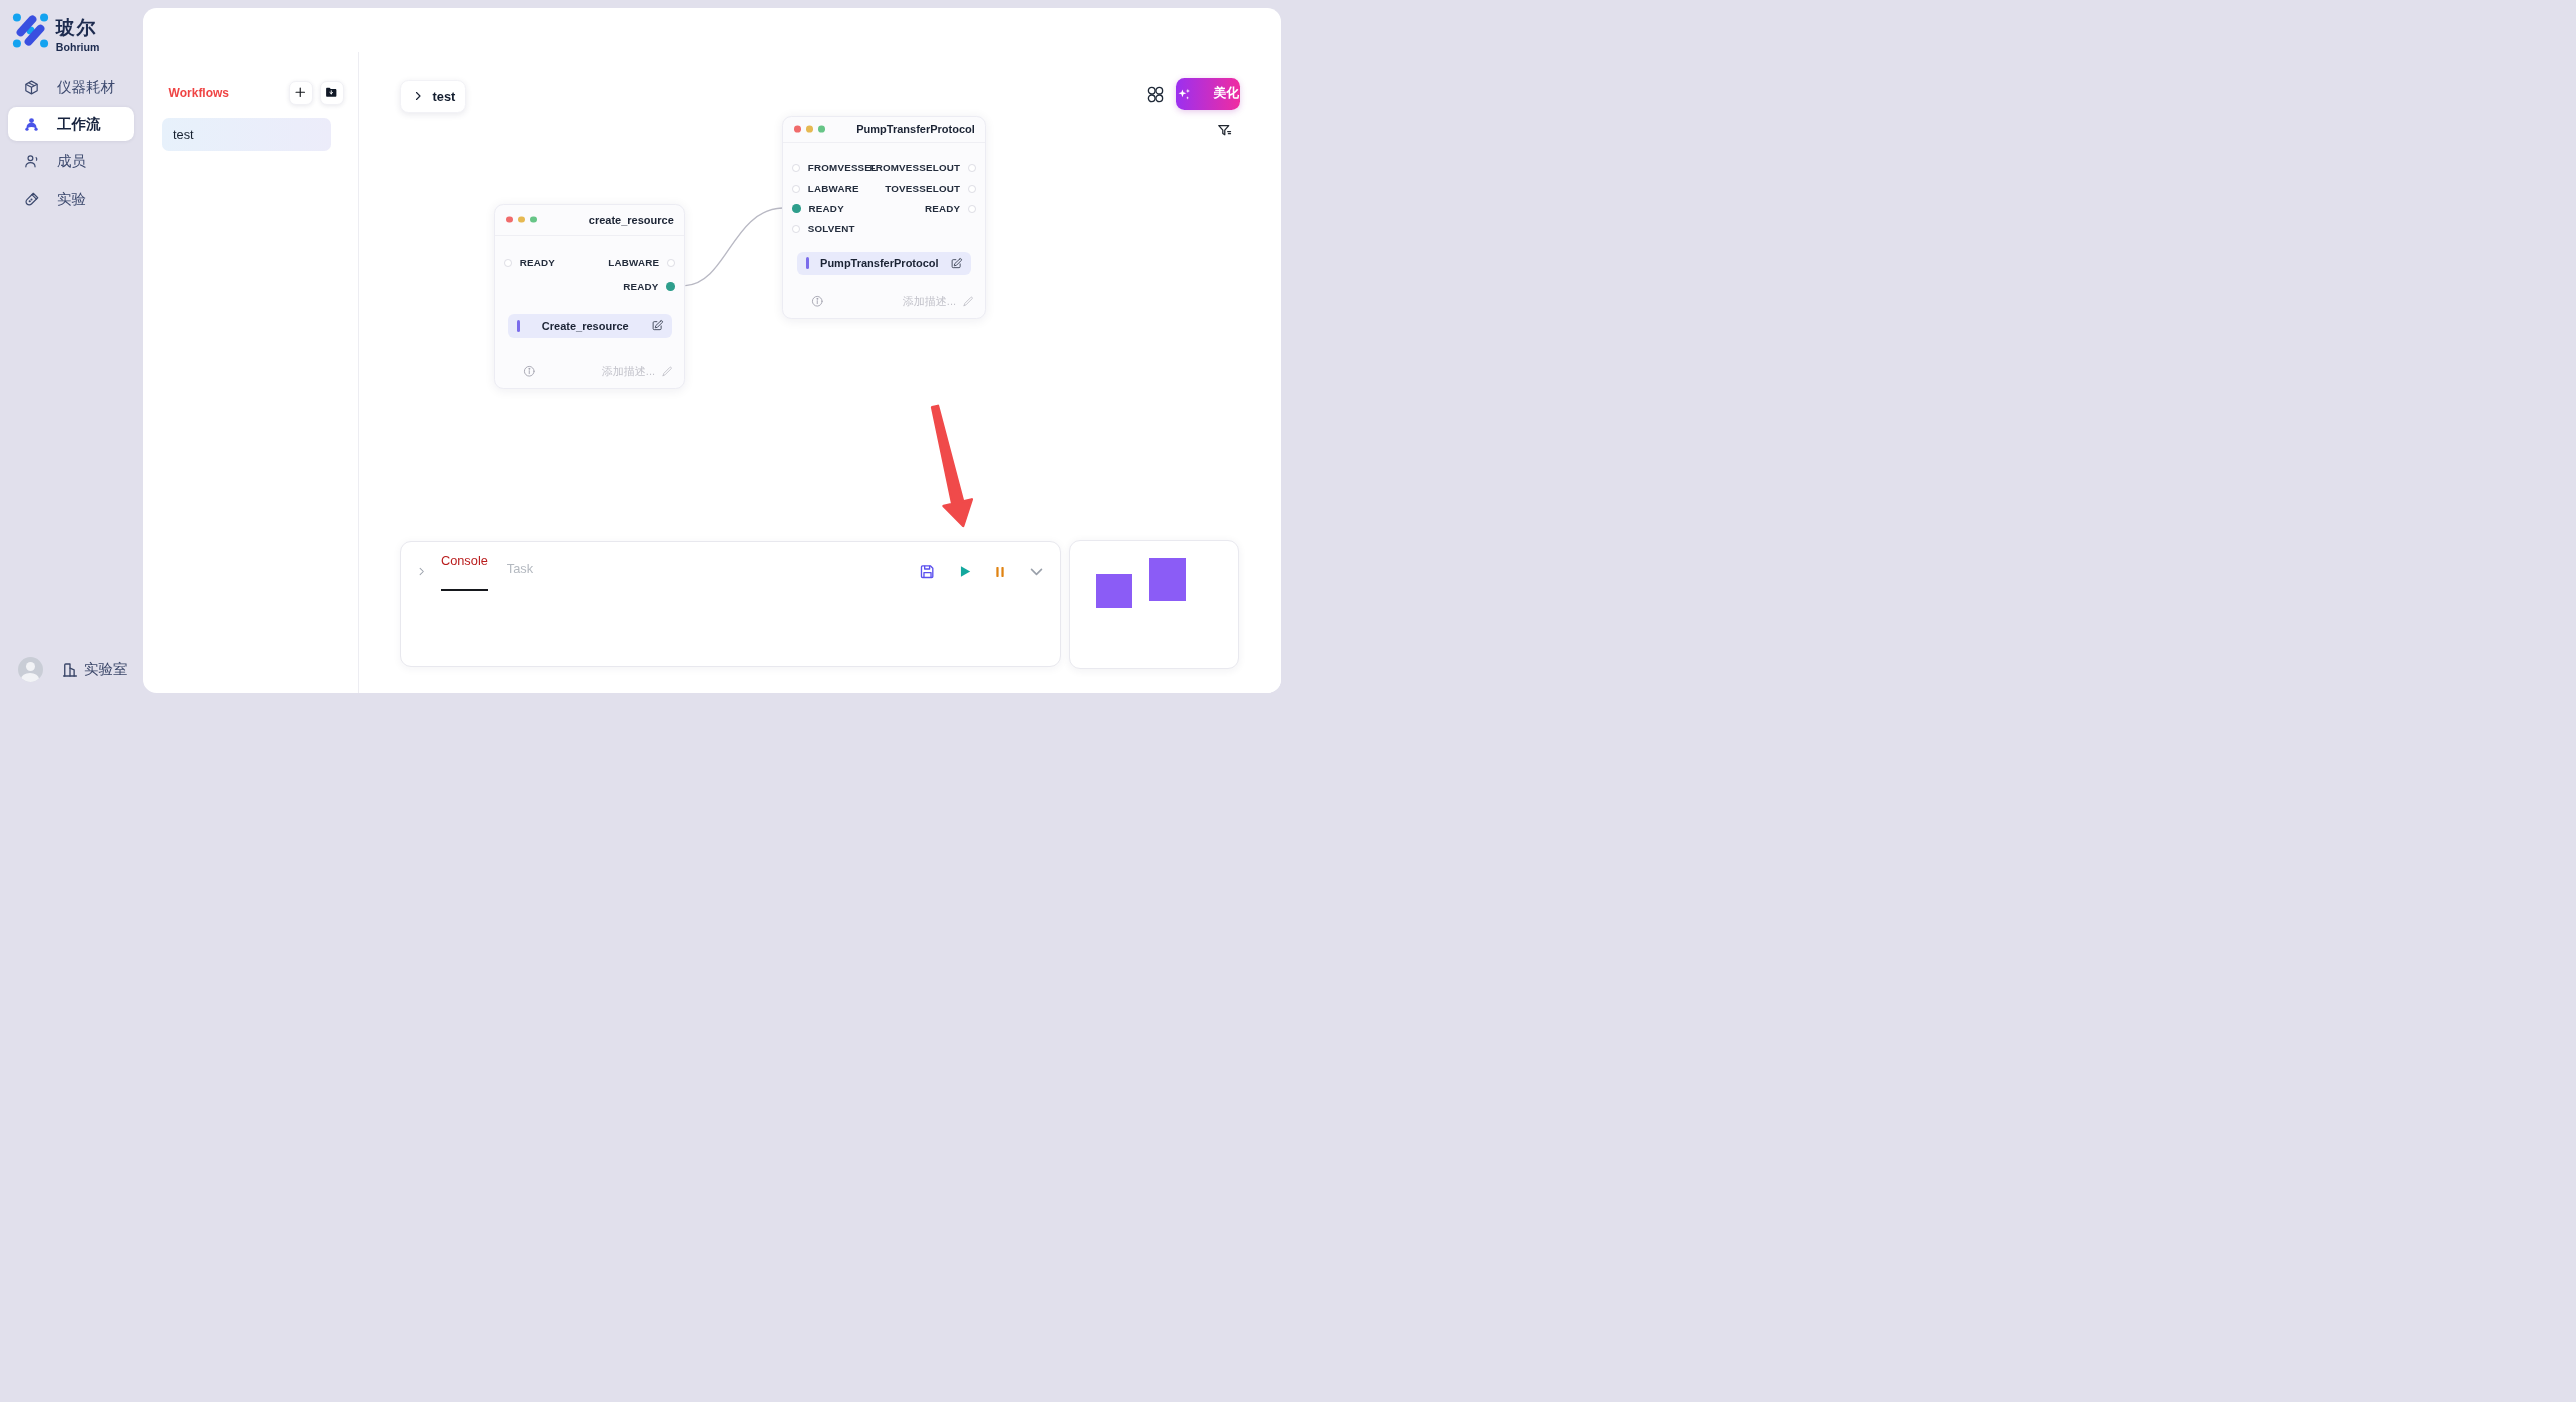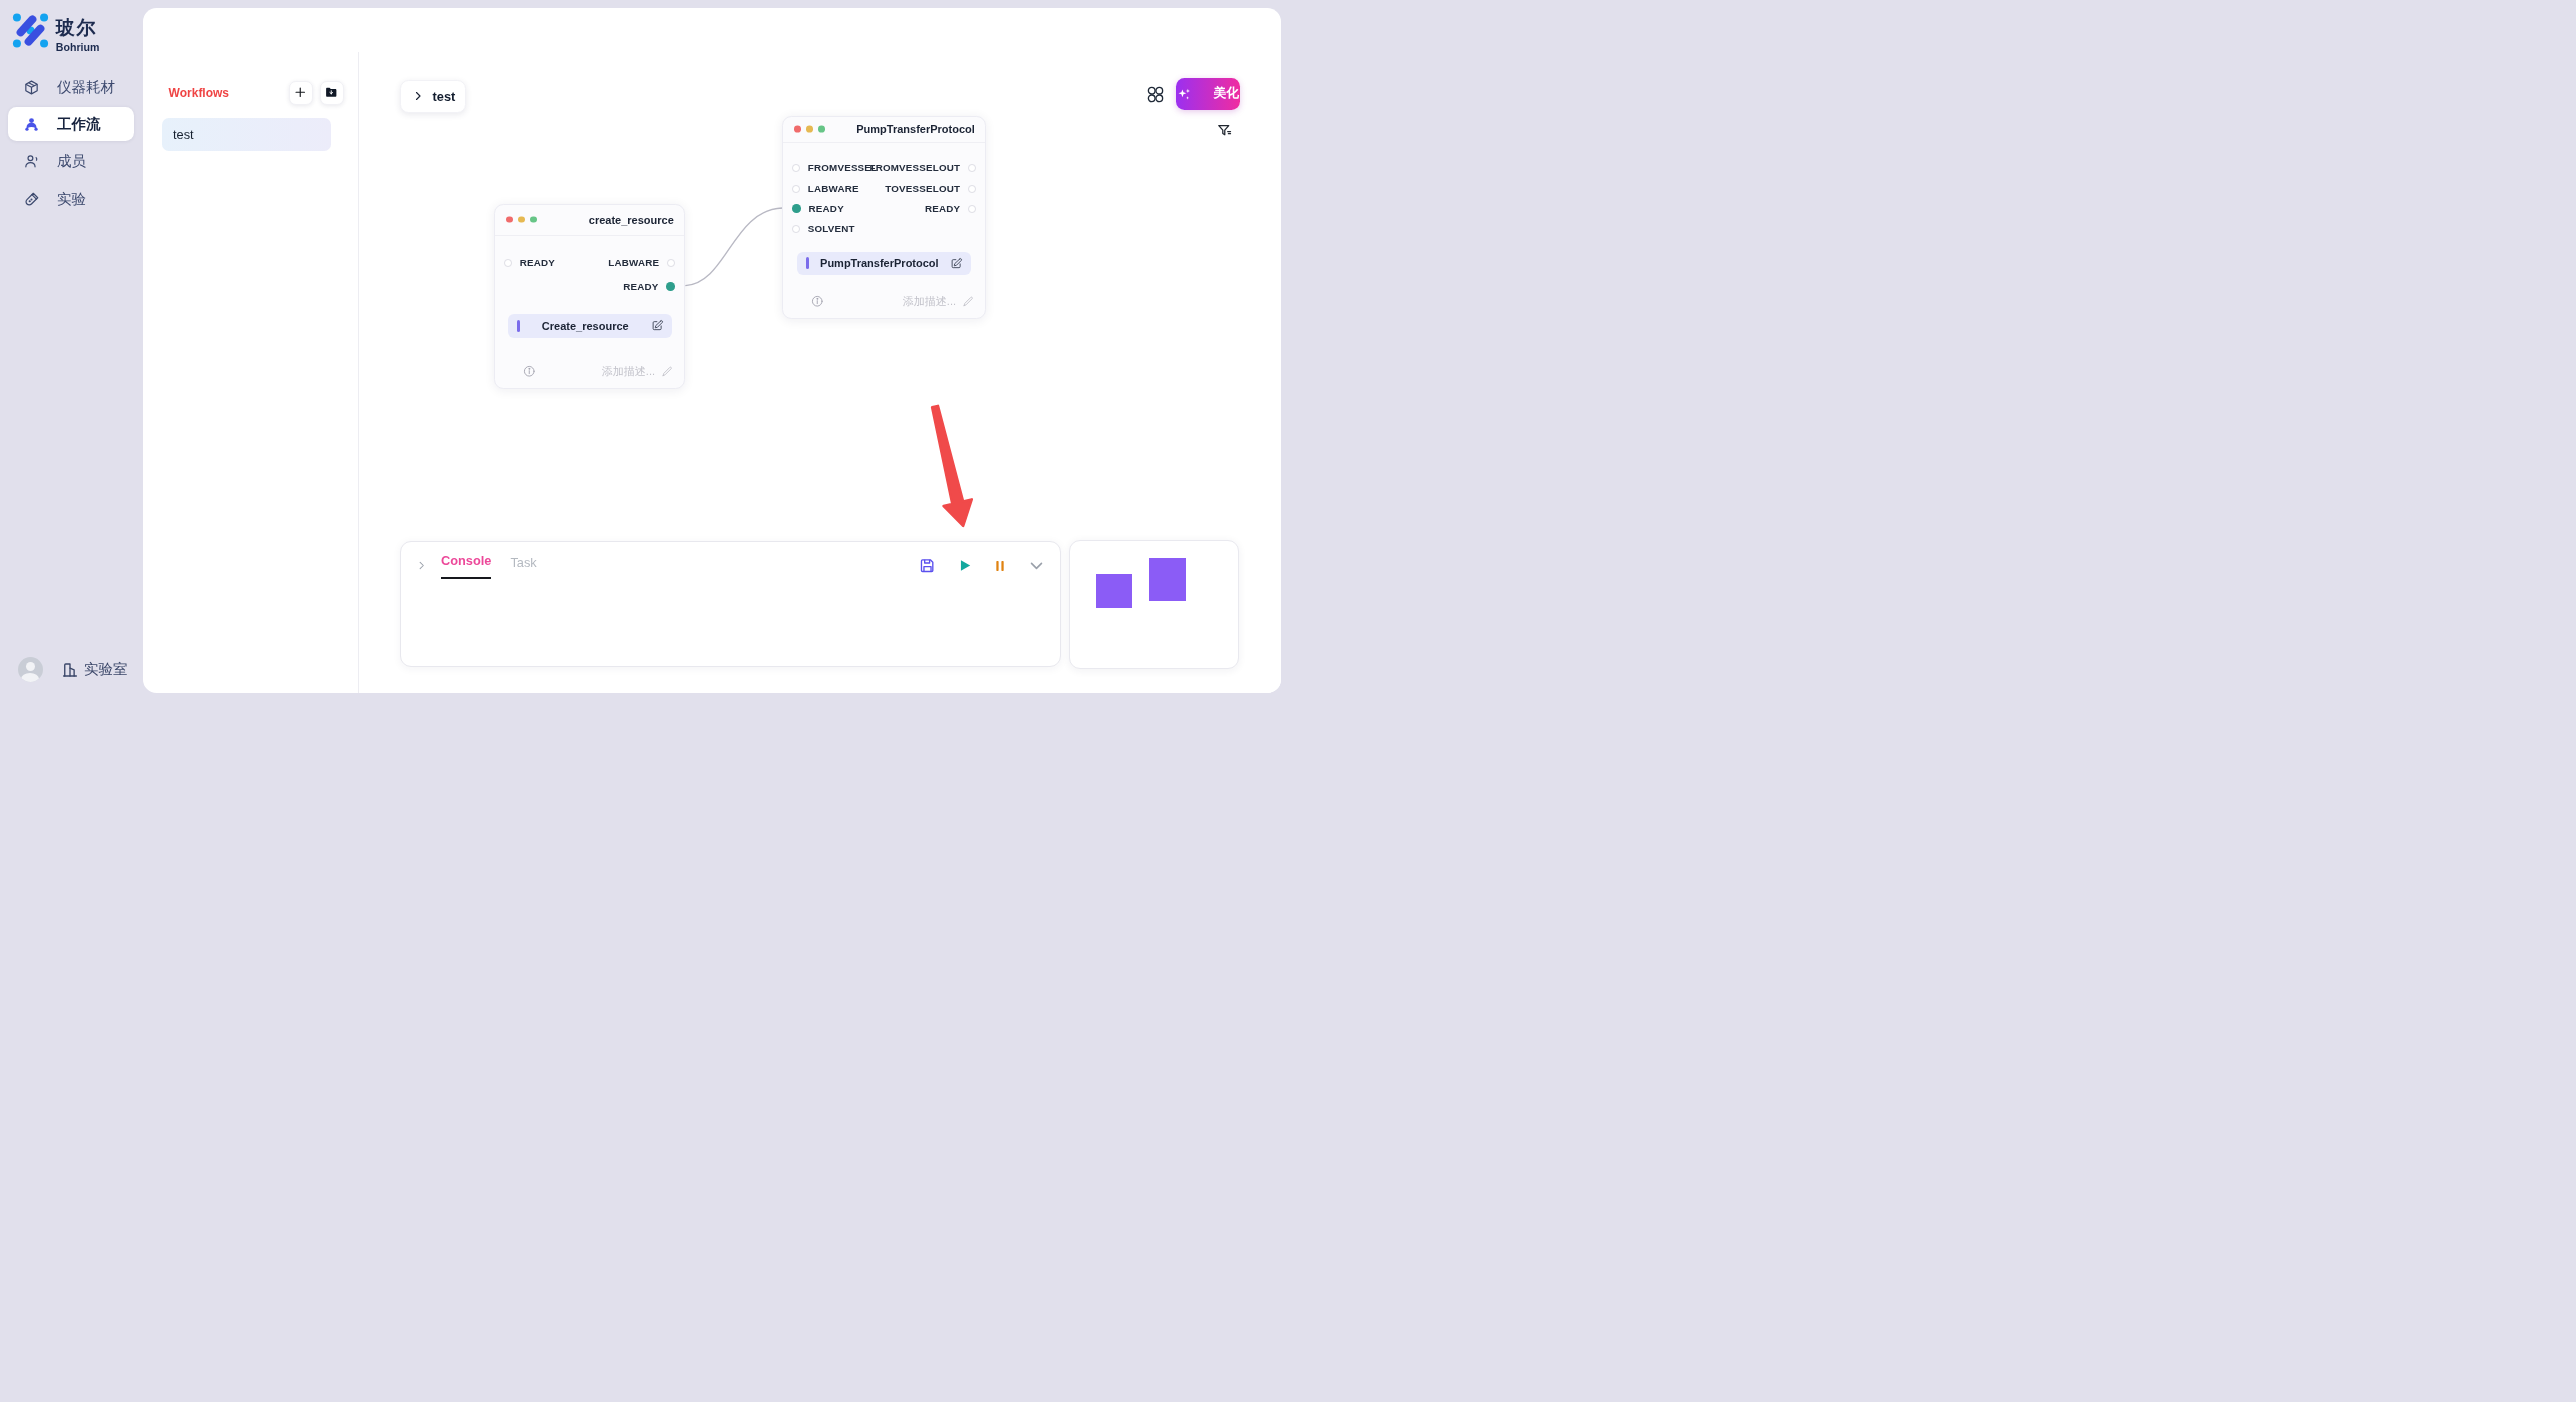--- a/index.html
+++ b/index.html
@@ -81,21 +81,21 @@
   .node-btn .edit-ic { margin-right:8.5px; color:#3A4254; flex:none; }
   .node-foot { position:absolute; left:27px; right:10.2px; bottom:8.5px; display:flex; align-items:center; }
   .foot-right { margin-left:auto; display:flex; align-items:center; gap:6px; }
   .desc-ph { font-size:11px; color:#C2C2CA; }
 
   
   .console { position:absolute; left:41px; top:489px; width:661px; height:126px; background:#fff; border:0.9px solid #E8E8EE; border-radius:11px; box-shadow:0 1.7px 8.5px rgba(35,35,70,.05); }
   .console-head { display:flex; align-items:center; padding:11px 15.3px 0 15.3px; }
   .c-chev { color:#9BA1AB; margin-right:13.6px; cursor:pointer; }
   .c-tab { font-size:12.8px; cursor:pointer; }
-  .c-tab.on { color:#ec4899; font-weight:700; border-bottom:2.1px solid #16181D; padding-bottom:9px; }
+  .c-tab.on { color:#b91c1c; font-weight:400; border-bottom:2.1px solid #16181D; padding-bottom:21px; }
   .c-tab.off { color:#B4B9C0; margin-left:19px; padding-bottom:6px; }
   .c-icons { margin-left:auto; display:flex; align-items:center; gap:19.6px; }
   .c-icons > * { cursor:pointer; }
 
   
   .minimap { position:absolute; left:710px; top:488px; width:170px; height:129px; background:#fff; border:0.9px solid #E9E9EF; border-radius:11px; box-shadow:0 1.7px 8.5px rgba(35,35,70,.06); overflow:hidden; }
   .mini-rect { position:absolute; background:#8B5CF6; }
   .mini-rect.m0 { left:25.6px; top:33px; width:36px; height:34px; }
   .mini-rect.m1 { left:79px; top:17px; width:37px; height:43px; }
 </style>

